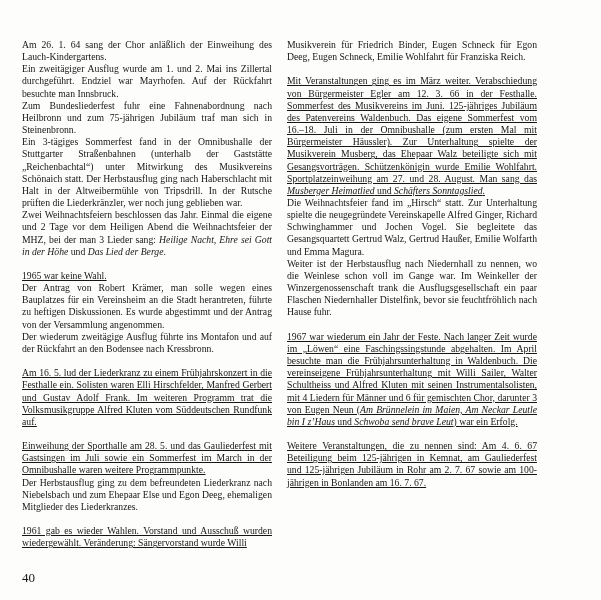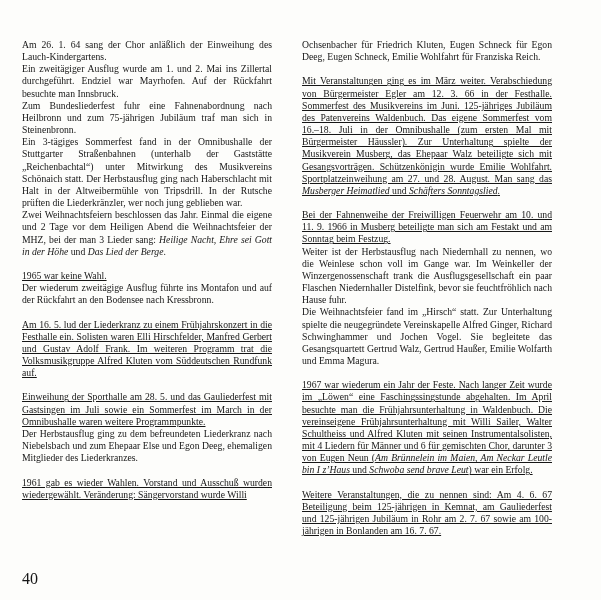--- a/index.html
+++ b/index.html
@@ -14,21 +14,21 @@
     background: #fdfdfb;
     overflow: hidden;
     font-family: "Liberation Serif", serif;
     color: #161616;
   }
   .columns {
     position: absolute;
     top: 39px;
     left: 22px;
     display: flex;
-    gap: 30px;
+    gap: 15px;
   }
   .col {
     width: 250px;
     font-size: 9.7px;
     line-height: 12.15px;
     text-align: justify;
   }
   p.para {
     margin: 0;
     padding: 0;
@@ -37,46 +37,46 @@
     margin-top: 12.15px;
     text-decoration: underline;
   }
   .it {
     font-style: italic;
   }
   .page-number {
     position: absolute;
     left: 22px;
     top: 570px;
-    font-size: 16px;
+    font-size: 13px;
     color: #161616;
   }
 </style>
 </head>
 <body>
 
 <div class="sheet">
   <div class="columns">
     <div class="col">
         <p class="para"><span>Am 26. 1. 64 sang der Chor anläßlich der Einweihung des Lauch-Kindergartens.</span></p>
         <p class="para"><span>Ein zweitägiger Ausflug wurde am 1. und 2. Mai ins Zillertal durchgeführt. Endziel war Mayrhofen. Auf der Rückfahrt besuchte man Innsbruck.</span></p>
         <p class="para"><span>Zum Bundesliederfest fuhr eine Fahnenabordnung nach Heilbronn und zum 75-jährigen Jubiläum traf man sich in Steinenbronn.</span></p>
         <p class="para"><span>Ein 3-tägiges Sommerfest fand in der Omnibushalle der Stuttgarter Straßenbahnen (unterhalb der Gaststätte „Reichenbachtal“) unter Mitwirkung des Musikvereins Schönaich statt. Der Herbstausflug ging nach Haberschlacht mit Halt in der Altweibermühle von Tripsdrill. In der Rutsche prüften die Liederkränzler, wer noch jung geblieben war.</span></p>
         <p class="para"><span>Zwei Weihnachtsfeiern beschlossen das Jahr. Einmal die eigene und 2 Tage vor dem Heiligen Abend die Weihnachtsfeier der MHZ, bei der man 3 Lieder sang: </span><span class="it">Heilige Nacht, Ehre sei Gott in der Höhe</span><span> und </span><span class="it">Das Lied der Berge</span><span>.</span></p>
         <p class="para space-before"><span>1965 war keine Wahl.</span></p>
+        <p class="para"><span>Der Antrag von Robert Krämer, man solle wegen eines Bauplatzes für ein Vereinsheim an die Stadt herantreten, führte zu heftigen Diskussionen. Es wurde abgestimmt und der Antrag von der Versammlung angenommen.</span></p>
         <p class="para"><span>Der wiederum zweitägige Ausflug führte ins Montafon und auf der Rückfahrt an den Bodensee nach Kressbronn.</span></p>
         <p class="para space-before"><span>Am 16. 5. lud der Liederkranz zu einem Frühjahrskonzert in die Festhalle ein. Solisten waren Elli Hirschfelder, Manfred Gerbert und Gustav Adolf Frank. Im weiteren Programm trat die Volksmusikgruppe Alfred Kluten vom Süddeutschen Rundfunk auf.</span></p>
         <p class="para space-before"><span>Einweihung der Sporthalle am 28. 5. und das Gauliederfest mit Gastsingen im Juli sowie ein Sommerfest im March in der Omnibushalle waren weitere Programmpunkte.</span></p>
         <p class="para"><span>Der Herbstausflug ging zu dem befreundeten Liederkranz nach Niebelsbach und zum Ehepaar Else und Egon Deeg, ehemaligen Mitglieder des Liederkranzes.</span></p>
         <p class="para space-before"><span>1961 gab es wieder Wahlen. Vorstand und Ausschuß wurden wiedergewählt. Veränderung: Sängervorstand wurde Willi</span></p>
       </div>
     <div class="col">
-        <p class="para"><span>Ochsenbacher für Friedrich Kluten, Eugen Schneck für Egon Deeg, Eugen Schneck, Emilie Wohlfahrt für Franziska Reich.</span></p>
+        <p class="para"><span>Musikverein für Friedrich Binder, Eugen Schneck für Egon Deeg, Eugen Schneck, Emilie Wohlfahrt für Franziska Reich.</span></p>
         <p class="para space-before"><span>Mit Veranstaltungen ging es im März weiter. Verabschiedung von Bürgermeister Egler am 12. 3. 66 in der Festhalle. Sommerfest des Musikvereins im Juni. 125-jähriges Jubiläum des Patenvereins Waldenbuch. Das eigene Sommerfest vom 16.–18. Juli in der Omnibushalle (zum ersten Mal mit Bürgermeister Häussler). Zur Unterhaltung spielte der Musikverein Musberg, das Ehepaar Walz beteiligte sich mit Gesangsvorträgen. Schützenkönigin wurde Emilie Wohlfahrt. Sportplatzeinweihung am 27. und 28. August. Man sang das </span><span class="it">Musberger Heimatlied</span><span> und </span><span class="it">Schäfters Sonntagslied</span><span>.</span></p>
-        <p class="para space-before"><span>Bei der Fahnenweihe der Freiwilligen Feuerwehr am 10. und 11. 9. 1966 in Musberg beteiligte man sich am Festakt und am Sonntag beim Festzug.</span></p>
+        <p class="para"><span>Die Weihnachtsfeier fand im „Hirsch“ statt. Zur Unterhaltung spielte die neugegründete Vereinskapelle Alfred Ginger, Richard Schwinghammer und Jochen Vogel. Sie begleitete das Gesangsquartett Gertrud Walz, Gertrud Haußer, Emilie Wolfarth und Emma Magura.</span></p>
         <p class="para"><span>Weiter ist der Herbstausflug nach Niedernhall zu nennen, wo die Weinlese schon voll im Gange war. Im Weinkeller der Winzergenossenschaft trank die Ausflugsgesellschaft ein paar Flaschen Niedernhaller Distelfink, bevor sie feuchtfröhlich nach Hause fuhr.</span></p>
-        <p class="para"><span>Die Weihnachtsfeier fand im „Hirsch“ statt. Zur Unterhaltung spielte die neugegründete Vereinskapelle Alfred Ginger, Richard Schwinghammer und Jochen Vogel. Sie begleitete das Gesangsquartett Gertrud Walz, Gertrud Haußer, Emilie Wolfarth und Emma Magura.</span></p>
         <p class="para space-before"><span>1967 war wiederum ein Jahr der Feste. Nach langer Zeit wurde im „Löwen“ eine Faschingssingstunde abgehalten. Im April besuchte man die Frühjahrsunterhaltung in Waldenbuch. Die vereinseigene Frühjahrsunterhaltung mit Willi Sailer, Walter Schultheiss und Alfred Kluten mit seinen Instrumentalsolisten, mit 4 Liedern für Männer und 6 für gemischten Chor, darunter 3 von Eugen Neun (</span><span class="it">Am Brünnelein im Maien, Am Neckar Leutle bin I z’Haus</span><span> und </span><span class="it">Schwoba send brave Leut</span><span>) war ein Erfolg.</span></p>
         <p class="para space-before"><span>Weitere Veranstaltungen, die zu nennen sind: Am 4. 6. 67 Beteiligung beim 125-jährigen in Kemnat, am Gauliederfest und 125-jährigen Jubiläum in Rohr am 2. 7. 67 sowie am 100-jährigen in Bonlanden am 16. 7. 67.</span></p>
       </div>
   </div>
   <div class="page-number">40</div>
 </div>
 
 </body></html>

